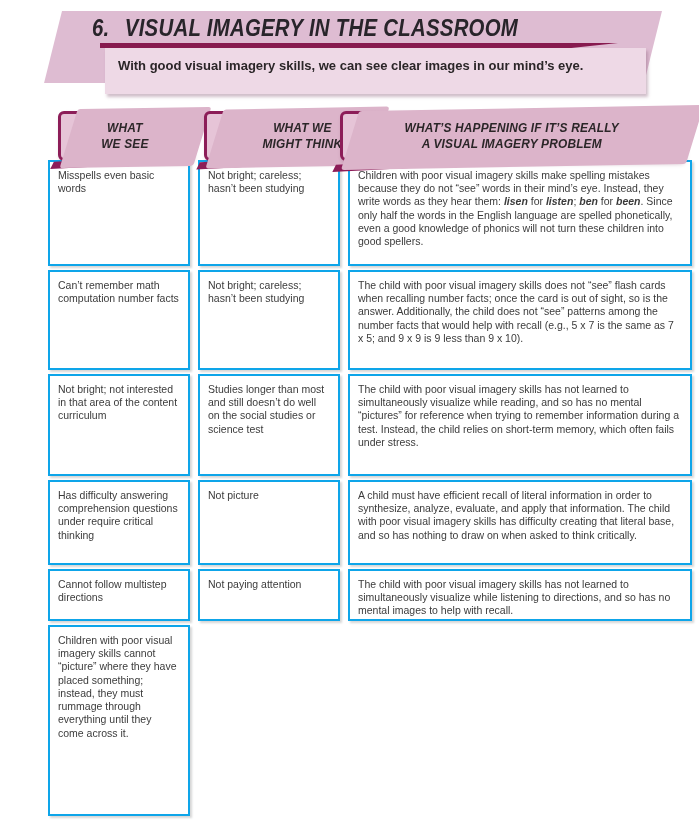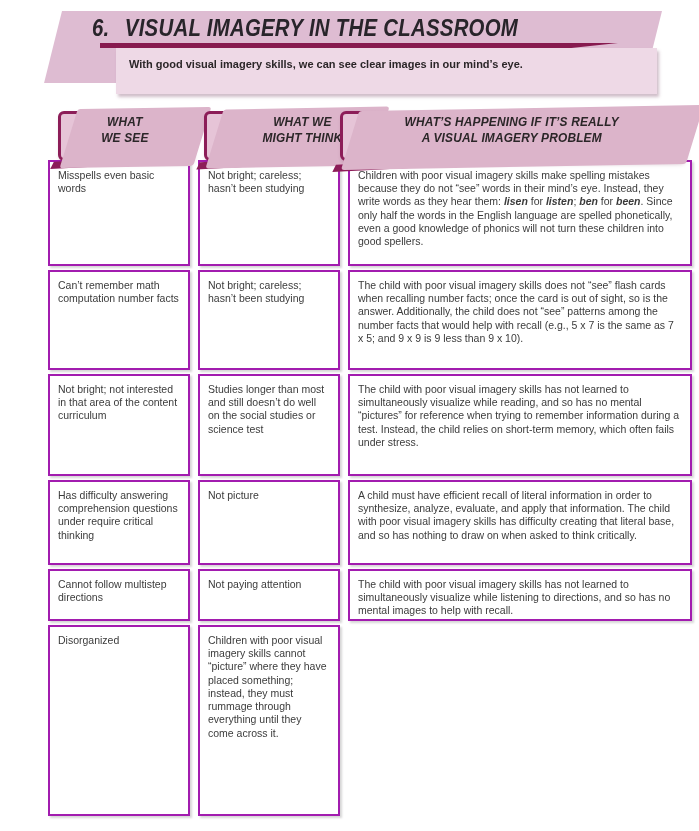--- a/index.html
+++ b/index.html
@@ -11,38 +11,38 @@
   
   .banner-bg {
     position: absolute; left: 62px; top: 11px; width: 600px; height: 72px;
     background: #debcd2; transform: skewX(-14deg); transform-origin: 0 0; z-index: 1;
   }
   .banner-underline {
     position: absolute; left: 100px; top: 43px; width: 518px; height: 5px;
     background: #871a4f; clip-path: polygon(0 0, 100% 0, 91% 100%, 0 100%); z-index: 4;
   }
   .banner-subtitle {
-    position: absolute; left: 116px; top: 48px; width: 541px; height: 46px;
+    position: absolute; left: 105px; top: 48px; width: 541px; height: 46px;
     background: #eed9e6; z-index: 3; box-sizing: border-box; padding: 10px 14px 0 13px;
-    font-weight: bold; font-size: 11px; color: #2b2628;
+    font-weight: bold; font-size: 13px; color: #2b2628;
     box-shadow: 2px 3px 3px rgba(150,110,135,0.45);
   }
   .banner-title {
     position: absolute; left: 92px; top: 14px; z-index: 5;
     display: flex; gap: 18px; align-items: baseline;
     font-weight: bold; font-style: italic; font-size: 24px; color: #28242a;
     transform: scaleX(0.85); transform-origin: 0 0; white-space: nowrap;
     letter-spacing: 0.3px;
   }
 
   
   .hdr {
     position: absolute; height: 44px; z-index: 6;
     background: #e6c4d7; border: 3px solid #8c1d58; border-radius: 6px;
-    display: flex; justify-content: center; text-align: center;
+    display: flex; align-items: center; justify-content: center; text-align: center;
     box-shadow: 2px 3px 4px rgba(110, 40, 75, 0.28);
   }
   .hdr::before {
     content: ""; position: absolute; top: -6px; left: 8px; right: -13px; bottom: -9px;
     background: #dcb4ca; transform: skewX(-18deg) rotate(-1deg);
     z-index: -1; border-radius: 3px;
   }
   .hdr::after {
     content: ""; position: absolute; left: -9px; bottom: -9px; width: 55%; height: 7px;
     background: #8c1d58; transform: rotate(-3deg) skewX(-30deg); z-index: -2;
@@ -58,21 +58,21 @@
 
   
   .table-grid {
     position: absolute; left: 48px; top: 160px; z-index: 2;
     display: grid;
     grid-template-columns: 142px 142px 344px;
     grid-template-rows: 106px 100px 102px 85px 52px 191px;
     column-gap: 8px; row-gap: 4px;
   }
   .cell {
-    background: #ffffff; border: 2px solid #a21caf;
+    background: #ffffff; border: 2px solid #0ea5e9;
     box-sizing: border-box; padding: 7px 8px 13px 8px;
     font-size: 10.5px; line-height: 1.26; color: #3b3b3b;
     box-shadow: 1.5px 2px 2px rgba(0,0,0,0.16);
     overflow: hidden;
   }
   .col-happening { padding-right: 10px; }
   .bi { font-weight: bold; font-style: italic; text-align: center; }
 </style>
 </head>
 <body>
@@ -116,17 +116,16 @@
     <div class="cell col-happening"><span>The child with poor visual imagery skills has not learned to simultaneously visualize while reading, and so has no mental “pictures” for reference when trying to remember information during a test. Instead, the child relies on short-term memory, which often fails under stress.</span></div>
 
     <div class="cell col-see">Has difficulty answering comprehension questions under require critical thinking</div>
     <div class="cell col-think">Not picture</div>
     <div class="cell col-happening"><span>A child must have efficient recall of literal information in order to synthesize, analyze, evaluate, and apply that information. The child with poor visual imagery skills has difficulty creating that literal base, and so has nothing to draw on when asked to think critically.</span></div>
 
     <div class="cell col-see">Cannot follow multistep directions</div>
     <div class="cell col-think">Not paying attention</div>
     <div class="cell col-happening"><span>The child with poor visual imagery skills has not learned to simultaneously visualize while listening to directions, and so has no mental images to help with recall.</span></div>
 
-    <div class="cell col-think">Disorganized</div>
     <div class="cell col-happening"><span>Children with poor visual imagery skills cannot “picture” where they have placed something; instead, they must rummage through everything until they come across it.</span></div>
   </div>
 
 </div>
 
 </body></html>

